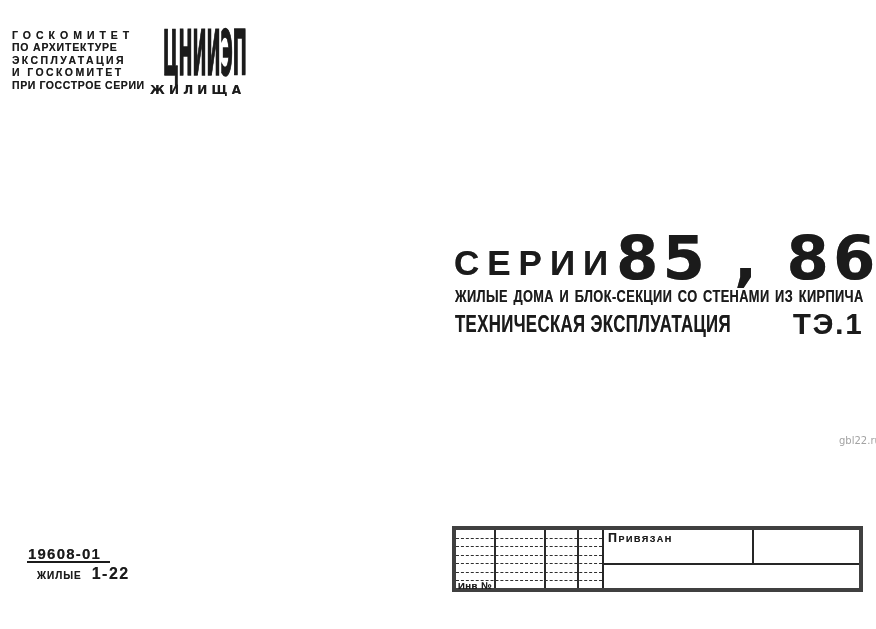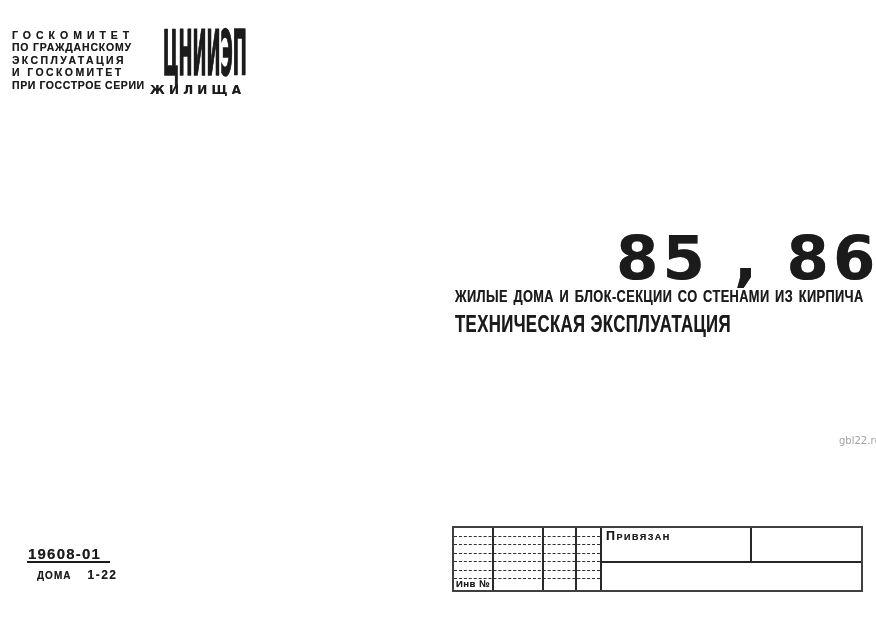--- a/index.html
+++ b/index.html
@@ -32,61 +32,63 @@
   .series-numbers{left:616px;top:222px;font-family:"DejaVu Sans",sans-serif;font-weight:700;font-size:61px;letter-spacing:4px;}
   .subtitle{left:455px;top:288px;font-weight:700;font-size:16px;letter-spacing:.5px;word-spacing:2px;transform:scaleX(.8);transform-origin:0 0;}
   .doc-type{left:455px;top:311px;font-weight:700;font-size:23px;letter-spacing:.5px;transform:scaleX(.73);transform-origin:0 0;}
   .doc-code{left:793px;top:308px;font-weight:700;font-size:29px;letter-spacing:2px;}
 
   
   .order-number{left:28px;top:545px;font-weight:700;font-size:15px;letter-spacing:1.2px;}
   .order-underline{left:27px;top:561px;width:83px;height:2px;background:#1b1b1b;}
   .price{left:37px;top:565px;font-weight:700;}
   .price .price-label{font-size:10px;letter-spacing:1px;}
-  .price .price-value{font-size:12px;letter-spacing:1.5px;margin-left:16px;}
+  .price .price-value{font-size:16px;letter-spacing:1.5px;margin-left:10px;}
 
   
-  .stamp{left:452px;top:526px;width:411px;height:66px;border:2px solid #404040;box-sizing:border-box;}
+  .stamp{left:452px;top:526px;width:411px;height:66px;border:4px solid #404040;box-sizing:border-box;}
   .stamp .vl{position:absolute;top:0;bottom:0;width:1.6px;background:#2a2a2a;}
   .stamp .vl.v1{left:38px;}
   .stamp .vl.v2{left:88px;}
   .stamp .vl.v3{left:121px;}
   .stamp .vl.v4{left:146px;width:2px;background:#262626;}
   .stamp .hl{position:absolute;left:0;width:146px;height:0;border-top:1.5px dashed #2f2f2f;}
   .stamp .hl-right{position:absolute;left:146px;right:0;height:0;top:33px;border-top:2px solid #262626;}
   .stamp .vl-right{position:absolute;left:296px;top:0;height:33px;width:2px;background:#262626;}
   .stamp-note{position:absolute;left:152px;top:1px;font-weight:700;font-size:12.5px;letter-spacing:1.5px;font-variant:small-caps;}
   .stamp-inv{position:absolute;left:2px;top:50px;font-weight:700;font-size:9.5px;letter-spacing:.5px;}
 
   .watermark{left:839px;top:435px;font-family:"DejaVu Sans",sans-serif;font-size:10px;color:#a3a3a3;}
 </style>
 </head>
 <body>
 
 <div class="page">
 
   <div class="publisher ink">
     <div class="pub-line">ГОСКОМИТЕТ</div>
-    <div class="pub-line">ПО ГРАЖДАНСКОМУ</div>
+    <div class="pub-line">ПО АРХИТЕКТУРЕ</div>
     <div class="pub-line">ЭКСПЛУАТАЦИЯ</div>
     <div class="pub-line">И ГОСКОМИТЕТ</div>
     <div class="pub-line">ПРИ ГОССТРОЕ СЕРИИ</div>
   </div>
 
   <div class="abs logo-acronym ink">ЦНИИЭП</div>
   <div class="abs logo-word ink">ЖИЛИЩА</div>
 
+  <div class="abs series-label ink">СЕРИИ</div>
   <div class="abs series-numbers ink">85 , 86</div>
   <div class="abs subtitle ink">ЖИЛЫЕ ДОМА И БЛОК-СЕКЦИИ СО СТЕНАМИ ИЗ КИРПИЧА</div>
   <div class="abs doc-type ink">ТЕХНИЧЕСКАЯ ЭКСПЛУАТАЦИЯ</div>
+  <div class="abs doc-code ink">ТЭ.1</div>
 
   <div class="abs order-number ink">19608-01</div>
   <div class="abs order-underline"></div>
   <div class="abs price ink">
-    <span class="price-label">ДОМА</span><span class="price-value">1-22</span>
+    <span class="price-label">ЖИЛЫЕ</span><span class="price-value">1-22</span>
   </div>
 
   <div class="abs stamp">
     <div class="vl v1"></div>
     <div class="vl v2"></div>
     <div class="vl v3"></div>
     <div class="vl v4"></div>
     <div class="hl" style="top:7.5px"></div>
     <div class="hl" style="top:16px"></div>
     <div class="hl" style="top:24.5px"></div>

